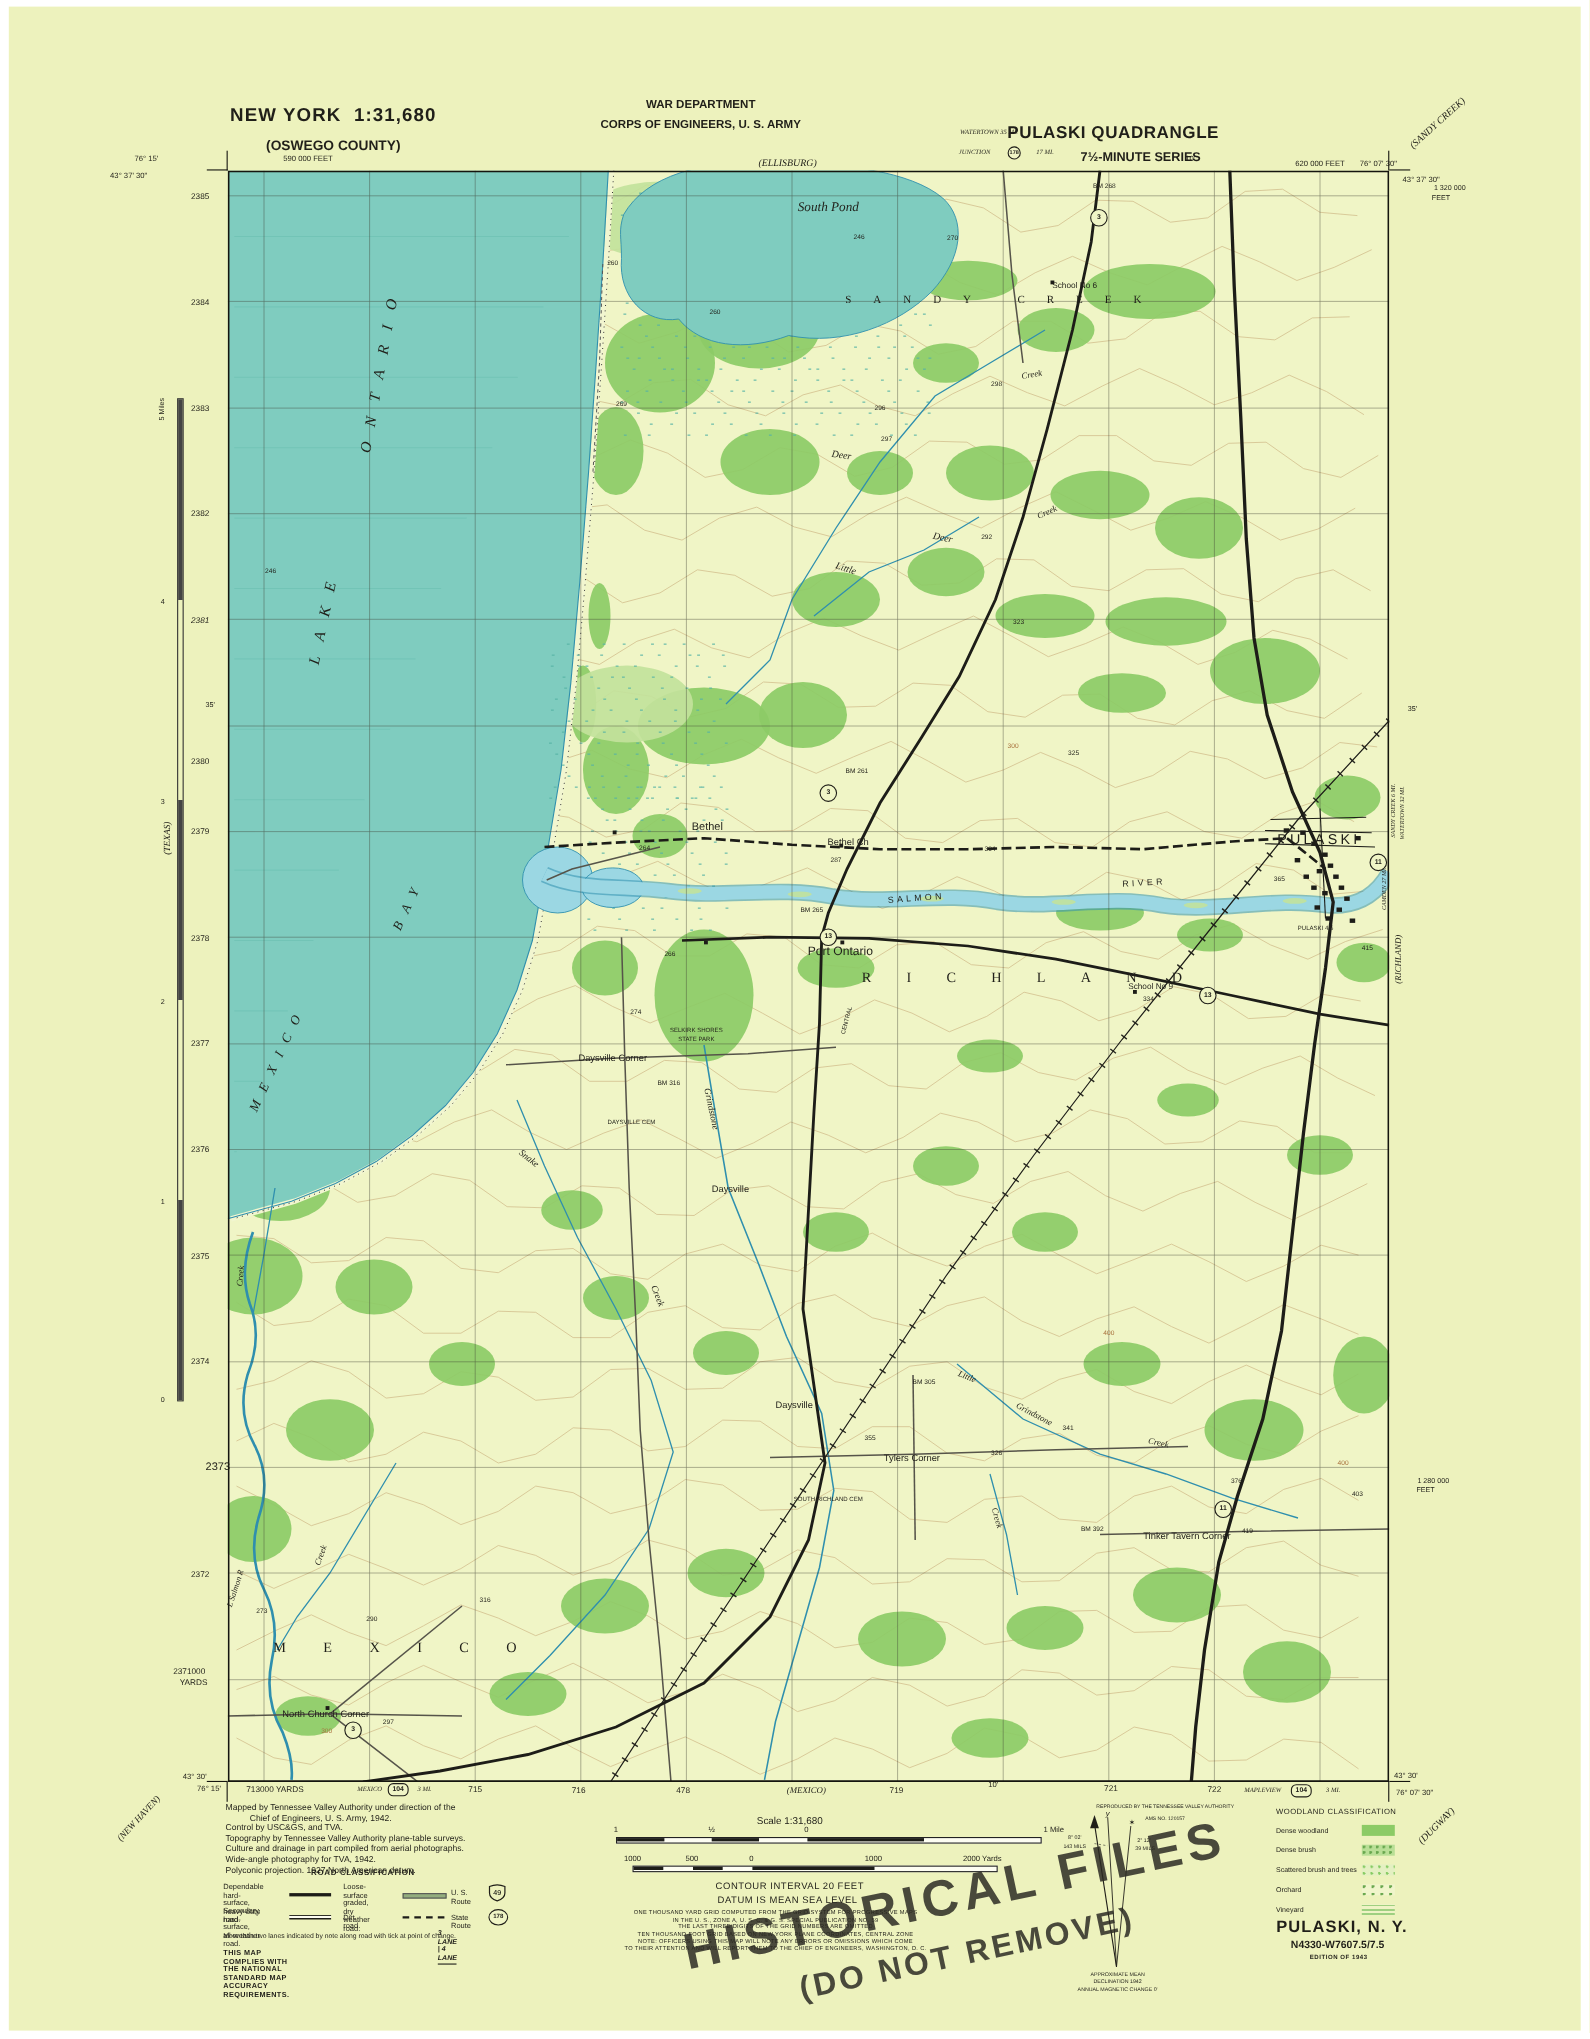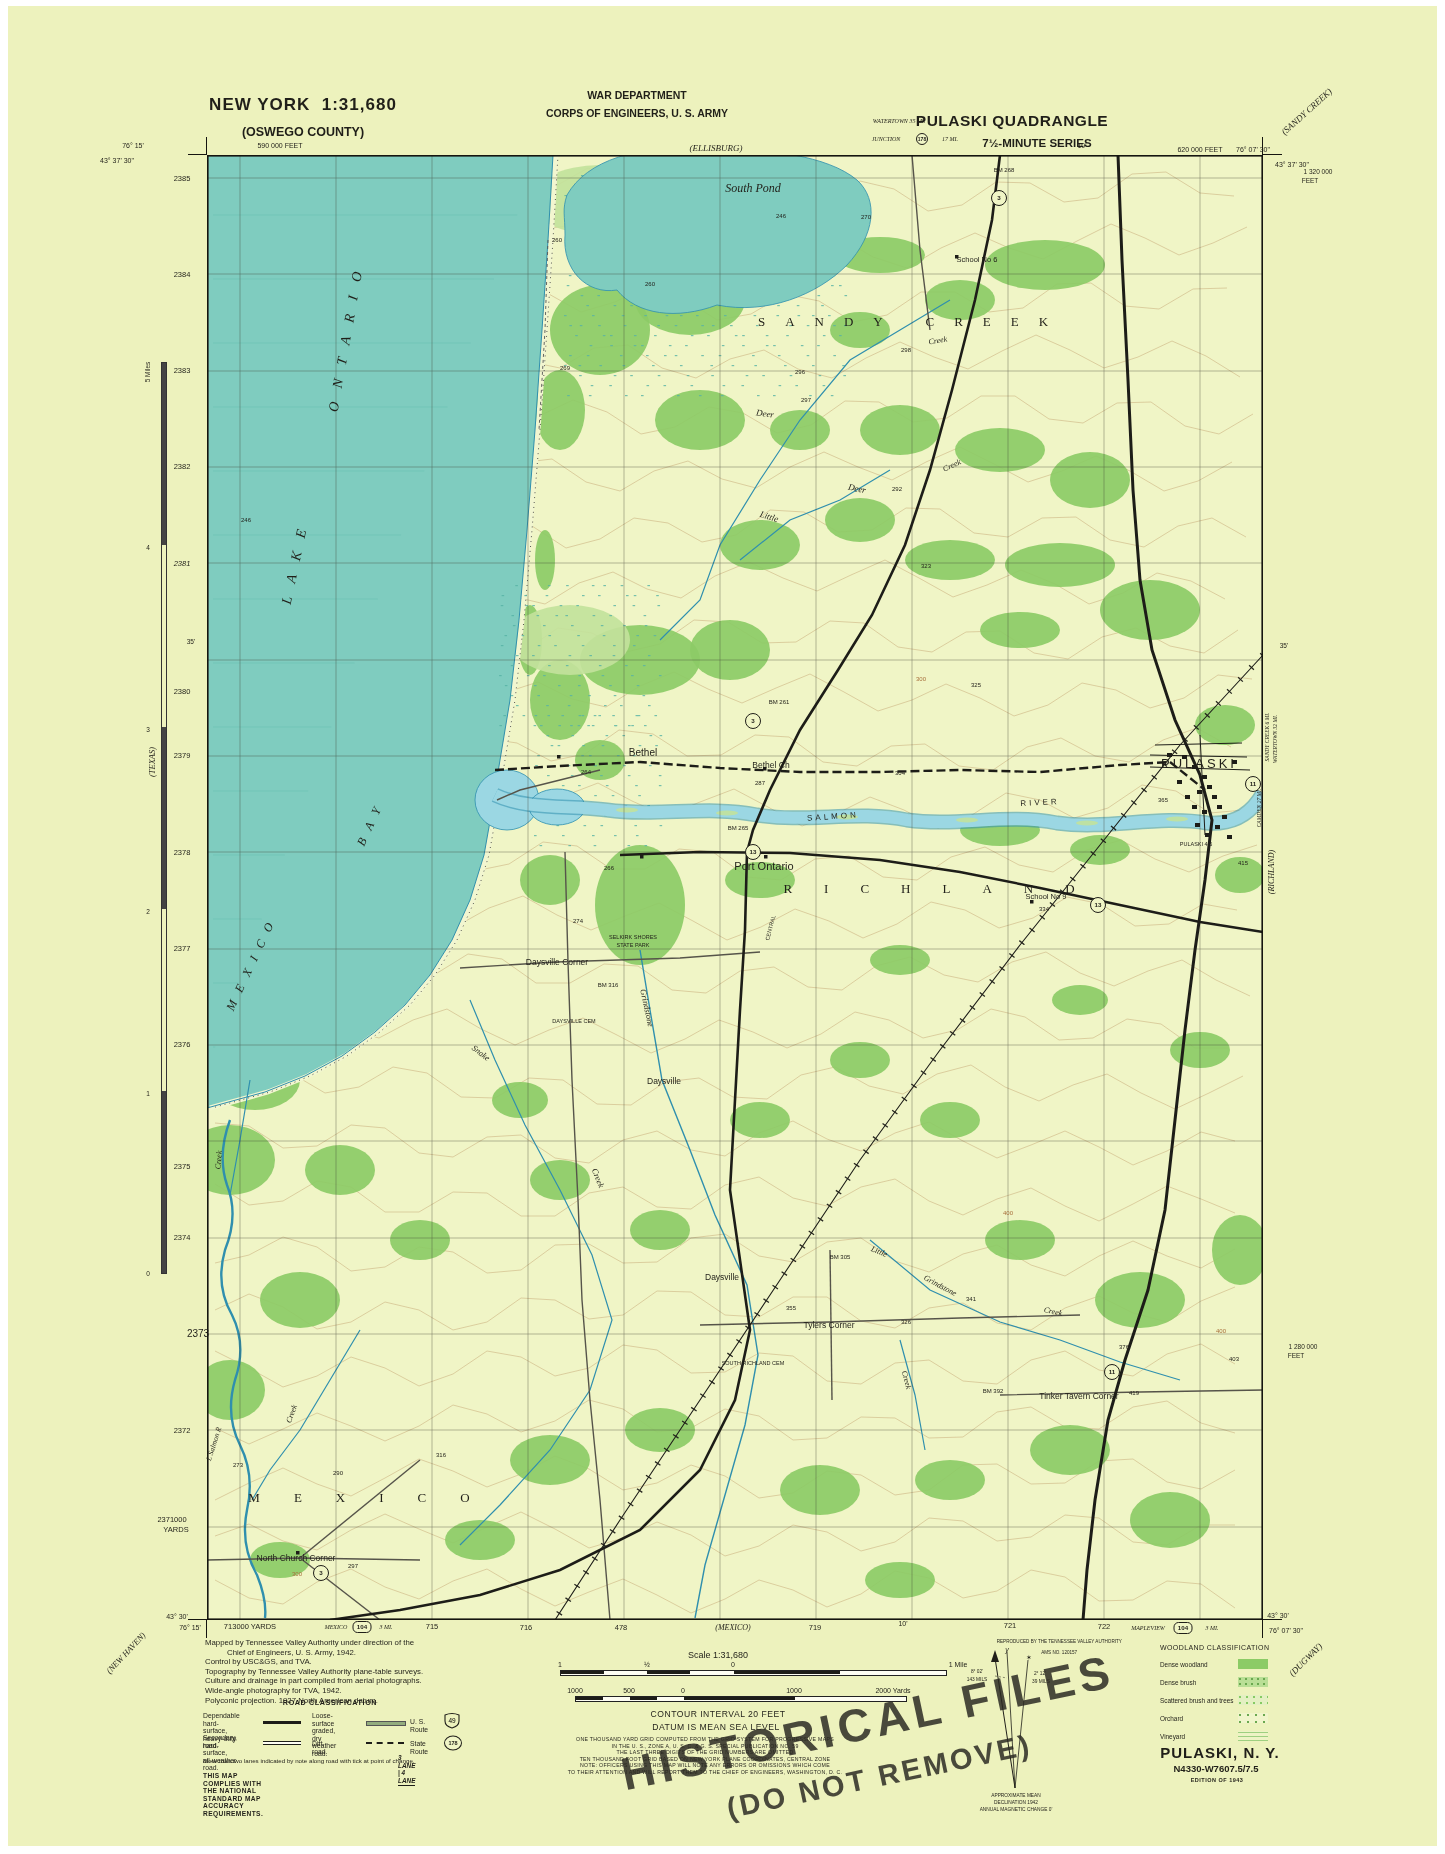--- a/index.html
+++ b/index.html
@@ -883,21 +883,21 @@
     <span class="lbl" style="left: 182px; top: 179px; font-size: 7.5px; transform: translate(-50%, -50%);">2385</span>
     <span class="lbl" style="left: 182px; top: 275px; font-size: 7.5px; transform: translate(-50%, -50%);">2384</span>
     <span class="lbl" style="left: 182px; top: 371px; font-size: 7.5px; transform: translate(-50%, -50%);">2383</span>
     <span class="lbl" style="left: 182px; top: 467px; font-size: 7.5px; transform: translate(-50%, -50%);">2382</span>
     <span class="lbl" style="left: 182px; top: 564px; font-size: 7.5px; transform: translate(-50%, -50%); font-style: italic;">2381</span>
     <span class="lbl" style="left: 182px; top: 692px; font-size: 7.5px; transform: translate(-50%, -50%);">2380</span>
     <span class="lbl" style="left: 182px; top: 756px; font-size: 7.5px; transform: translate(-50%, -50%);">2379</span>
     <span class="lbl" style="left: 182px; top: 853px; font-size: 7.5px; transform: translate(-50%, -50%);">2378</span>
     <span class="lbl" style="left: 182px; top: 949px; font-size: 7.5px; transform: translate(-50%, -50%);">2377</span>
     <span class="lbl" style="left: 182px; top: 1045px; font-size: 7.5px; transform: translate(-50%, -50%);">2376</span>
-    <span class="lbl" style="left: 182px; top: 1142px; font-size: 7.5px; transform: translate(-50%, -50%); margin-top: 25px;">2375</span>
+    <span class="lbl" style="left: 182px; top: 1142px; font-size: 7.5px; transform: translate(-50%, -50%);">2375</span>
     <span class="lbl" style="left: 182px; top: 1238px; font-size: 7.5px; transform: translate(-50%, -50%);">2374</span>
     <span class="lbl" style="left: 198px; top: 1334px; font-size: 10px; transform: translate(-50%, -50%);">2373</span>
     <span class="lbl" style="left: 182px; top: 1431px; font-size: 7.5px; transform: translate(-50%, -50%);">2372</span>
     <span class="lbl" style="left: 172px; top: 1520px; font-size: 7.5px; transform: translate(-50%, -50%);">2371000</span>
     <span class="lbl" style="left: 176px; top: 1530px; font-size: 7.5px; transform: translate(-50%, -50%);">YARDS</span>
     <span class="lbl" style="left: 191px; top: 642px; font-size: 6.5px; transform: translate(-50%, -50%);">35'</span>
     <span class="lbl" style="left: 1284px; top: 646px; font-size: 6.5px; transform: translate(-50%, -50%);">35'</span>
     <span class="lbl" style="left: 1303px; top: 1347px; font-size: 6.5px; transform: translate(-50%, -50%);">1 280 000</span>
     <span class="lbl" style="left: 1296px; top: 1356px; font-size: 6.5px; transform: translate(-50%, -50%);">FEET</span>
     <span class="lbl" style="left: 148px; top: 372px; font-size: 6.5px; transform: translate(-50%, -50%) rotate(-90deg);">5 Miles</span>
@@ -928,21 +928,21 @@
     <span class="lbl it" style="left: 1148px; top: 1628px; font-size: 6px; transform: translate(-50%, -50%);">MAPLEVIEW</span>
     <span class="lbl it" style="left: 1212px; top: 1628px; font-size: 6px; transform: translate(-50%, -50%);">3 MI.</span>
     <span class="lbl" style="left: 1278px; top: 1615px; font-size: 7px; transform: translate(-50%, -50%);">43° 30'</span>
     <span class="lbl" style="left: 1286px; top: 1630px; font-size: 7px; transform: translate(-50%, -50%);">76° 07' 30"</span>
     <span class="lbl it" style="left: 1306px; top: 1660px; font-size: 9px; transform: translate(-50%, -50%) rotate(-45deg);">(DUGWAY)</span>
     <span class="lbl it" style="left: 753px; top: 188px; font-size: 12px; transform: translate(-50%, -50%);">South Pond</span>
     <span class="lbl" style="left: 781px; top: 216px; font-size: 6px; transform: translate(-50%, -50%);">246</span>
     <span class="lbl" style="left: 866px; top: 217px; font-size: 6px; transform: translate(-50%, -50%);">270</span>
     <span class="lbl" style="left: 650px; top: 284px; font-size: 6px; transform: translate(-50%, -50%);">260</span>
     <span class="lbl" style="left: 1004px; top: 170px; font-size: 6px; transform: translate(-50%, -50%);">BM 268</span>
-    <span class="lbl ser" style="left: 913px; top: 273px; font-size: 13px; letter-spacing: 20px; transform: translate(-50%, -50%); margin-top: 48px;">SANDY CREEK</span>
+    <span class="lbl ser" style="left: 913px; top: 273px; font-size: 10px; letter-spacing: 20px; transform: translate(-50%, -50%);">SANDY CREEK</span>
     <span class="lbl" style="left: 977px; top: 260px; font-size: 7.5px; transform: translate(-50%, -50%);">School No 6</span>
     <span class="lbl it" style="left: 938px; top: 341px; font-size: 8px; transform: translate(-50%, -50%) rotate(-10deg);">Creek</span>
     <span class="lbl" style="left: 906px; top: 350px; font-size: 6px; transform: translate(-50%, -50%);">298</span>
     <span class="lbl it" style="left: 765px; top: 414px; font-size: 9px; transform: translate(-50%, -50%) rotate(8deg);">Deer</span>
     <span class="lbl" style="left: 800px; top: 372px; font-size: 6px; transform: translate(-50%, -50%);">296</span>
     <span class="lbl it" style="left: 952px; top: 466px; font-size: 8px; transform: translate(-50%, -50%) rotate(-25deg);">Creek</span>
     <span class="lbl it" style="left: 857px; top: 489px; font-size: 9px; transform: translate(-50%, -50%) rotate(12deg);">Deer</span>
     <span class="lbl" style="left: 806px; top: 400px; font-size: 6px; transform: translate(-50%, -50%);">297</span>
     <span class="lbl it" style="left: 769px; top: 517px; font-size: 9px; transform: translate(-50%, -50%) rotate(18deg);">Little</span>
     <span class="lbl" style="left: 897px; top: 489px; font-size: 6px; transform: translate(-50%, -50%);">292</span>

